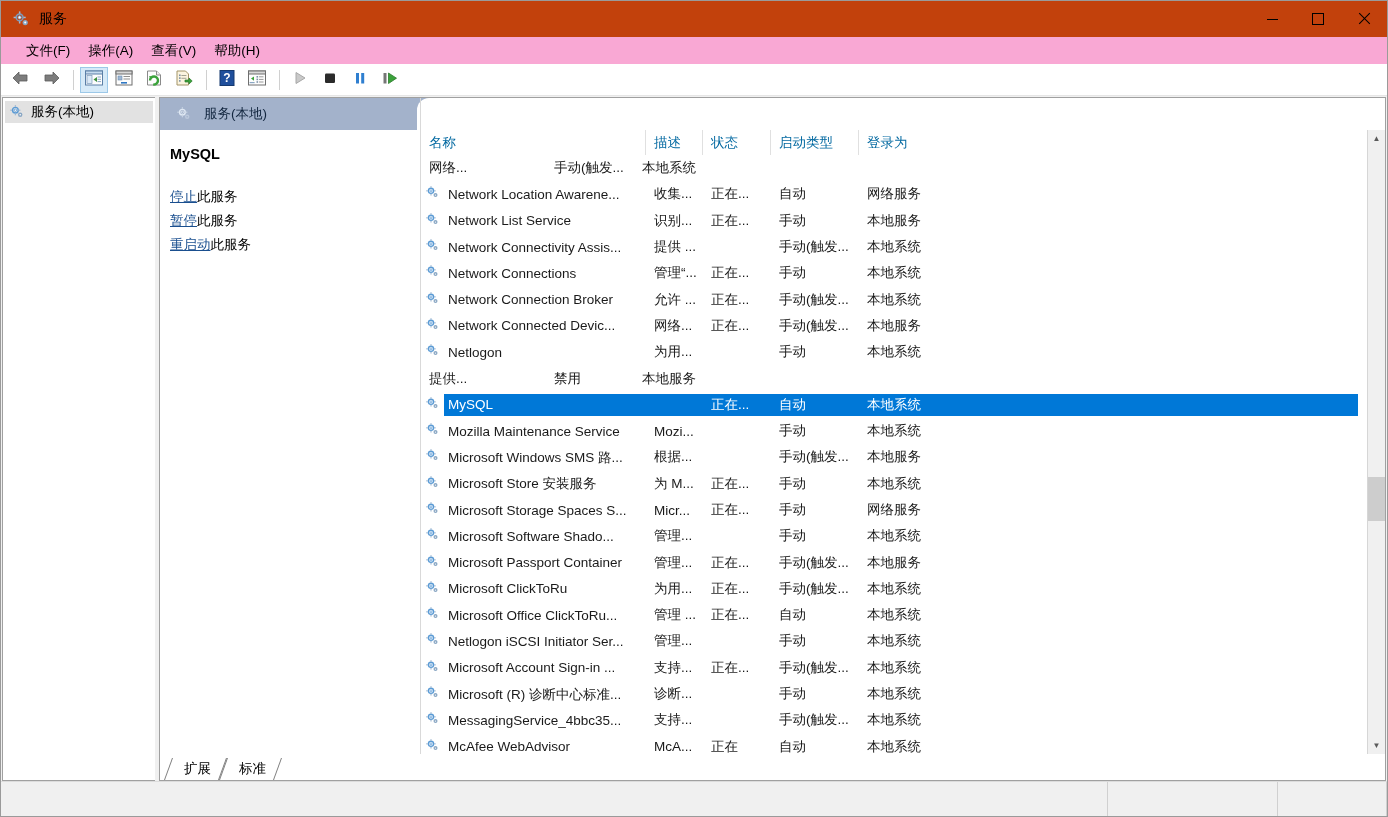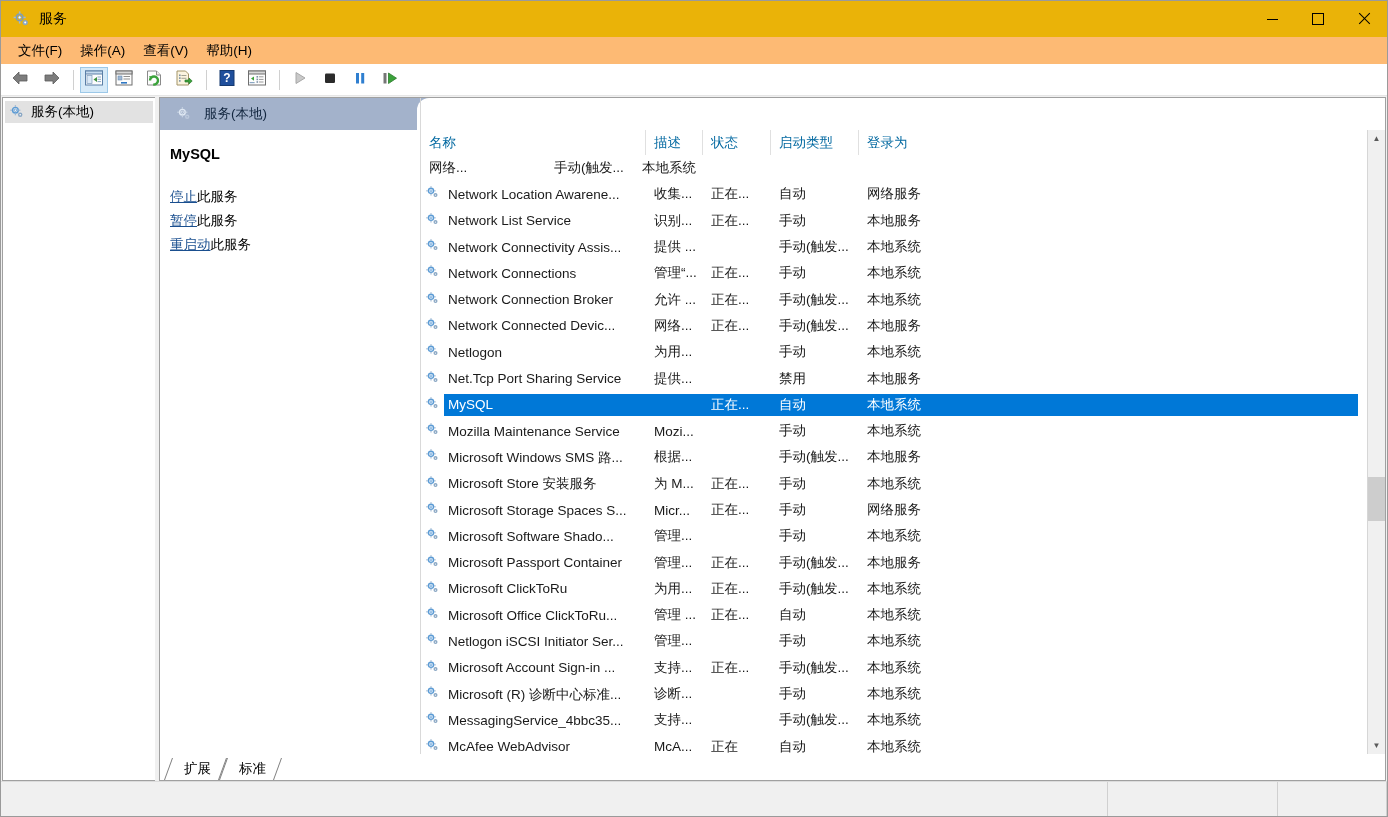--- a/index.html
+++ b/index.html
@@ -20,21 +20,21 @@
     background: #fff;
     border: 1px solid #9a9a9a;
     box-sizing: border-box;
     display: flex; flex-direction: column;
   }
 
   
   .titlebar {
     height: 36px; min-height: 36px;
     display: flex; align-items: center;
-    background: #eab308;
+    background: #c2410c;
     position: relative;
   }
   .title-icon {
     margin-left: 11px; margin-right: 9px;
     width: 18px; height: 18px;
     position: relative;
   }
   .title-text {
     font-size: 14px; color: #000;
   }
@@ -58,22 +58,22 @@
     content:""; position:absolute; left:-1px; top:5px;
     width: 15px; height: 1px; background:#000;
   }
   .glyph-close::before { transform: rotate(45deg); }
   .glyph-close::after  { transform: rotate(-45deg); }
 
   
   .menubar {
     height: 27px; min-height: 27px;
     display: flex; align-items: center;
-    background: #fdba74;
-    padding-left: 8px;
+    background: #f9a8d4;
+    padding-left: 16px;
     font-size: 13.5px;
   }
   .menu-item {
     padding: 3px 9px; cursor: default; color:#000;
   }
 
   
   .toolbar {
     height: 31px; min-height: 31px;
     display: flex; align-items: center;
@@ -731,35 +731,20 @@
                         <circle cx="12.6" cy="12.1" r="0.85" fill="#ffffff"></circle>
                       </svg></span>
                     <span class="cell-name-text">Netlogon</span>
                   </div>
                   <div class="cell" style="width: 57px;">为用...</div>
                   <div class="cell" style="width: 68px;"></div>
                   <div class="cell" style="width: 88px;">手动</div>
                   <div class="cell" style="width: 72px;">本地系统</div>
                 </div>
                 <div class="lv-row">
-                  <div class="cell-name" style="width: 225px;">
-                    <span class="ico"><svg width="15" height="15" viewBox="0 0 18 18">
-                        <circle cx="7.2" cy="7" r="3.1" fill="none" stroke="#5b9bd5" stroke-width="1.6"></circle>
-                        <circle cx="7.2" cy="7" r="1.2" fill="#ffffff" stroke="#5b9bd5" stroke-width="0.9"></circle>
-                        <g fill="#9fb8d2">
-                          <rect x="6.5" y="1.4" width="1.4" height="1.9"></rect>
-                          <rect x="6.5" y="10.7" width="1.4" height="1.9"></rect>
-                          <rect x="1.5" y="6.3" width="1.9" height="1.4"></rect>
-                          <rect x="10.9" y="6.3" width="1.9" height="1.4"></rect>
-                        </g>
-                        <circle cx="12.6" cy="12.1" r="2.4" fill="#8aa7c4"></circle>
-                        <circle cx="12.6" cy="12.1" r="0.85" fill="#ffffff"></circle>
-                      </svg></span>
-                    <span class="cell-name-text">Net.Tcp Port Sharing Service</span>
-                  </div>
                   <div class="cell" style="width: 57px;">提供...</div>
                   <div class="cell" style="width: 68px;"></div>
                   <div class="cell" style="width: 88px;">禁用</div>
                   <div class="cell" style="width: 72px;">本地服务</div>
                 </div>
                 <div class="lv-row selected" style="position: relative;">
                   <div style="position: absolute; inset: 2px 3px 2px 23px; background: rgb(0, 120, 215); z-index: 0;"></div>
                   <div class="cell-name" style="width: 225px; position: relative; z-index: 1;">
                     <span class="ico"><svg width="15" height="15" viewBox="0 0 18 18">
                         <circle cx="7.2" cy="7" r="3.1" fill="none" stroke="#5b9bd5" stroke-width="1.6"></circle>

